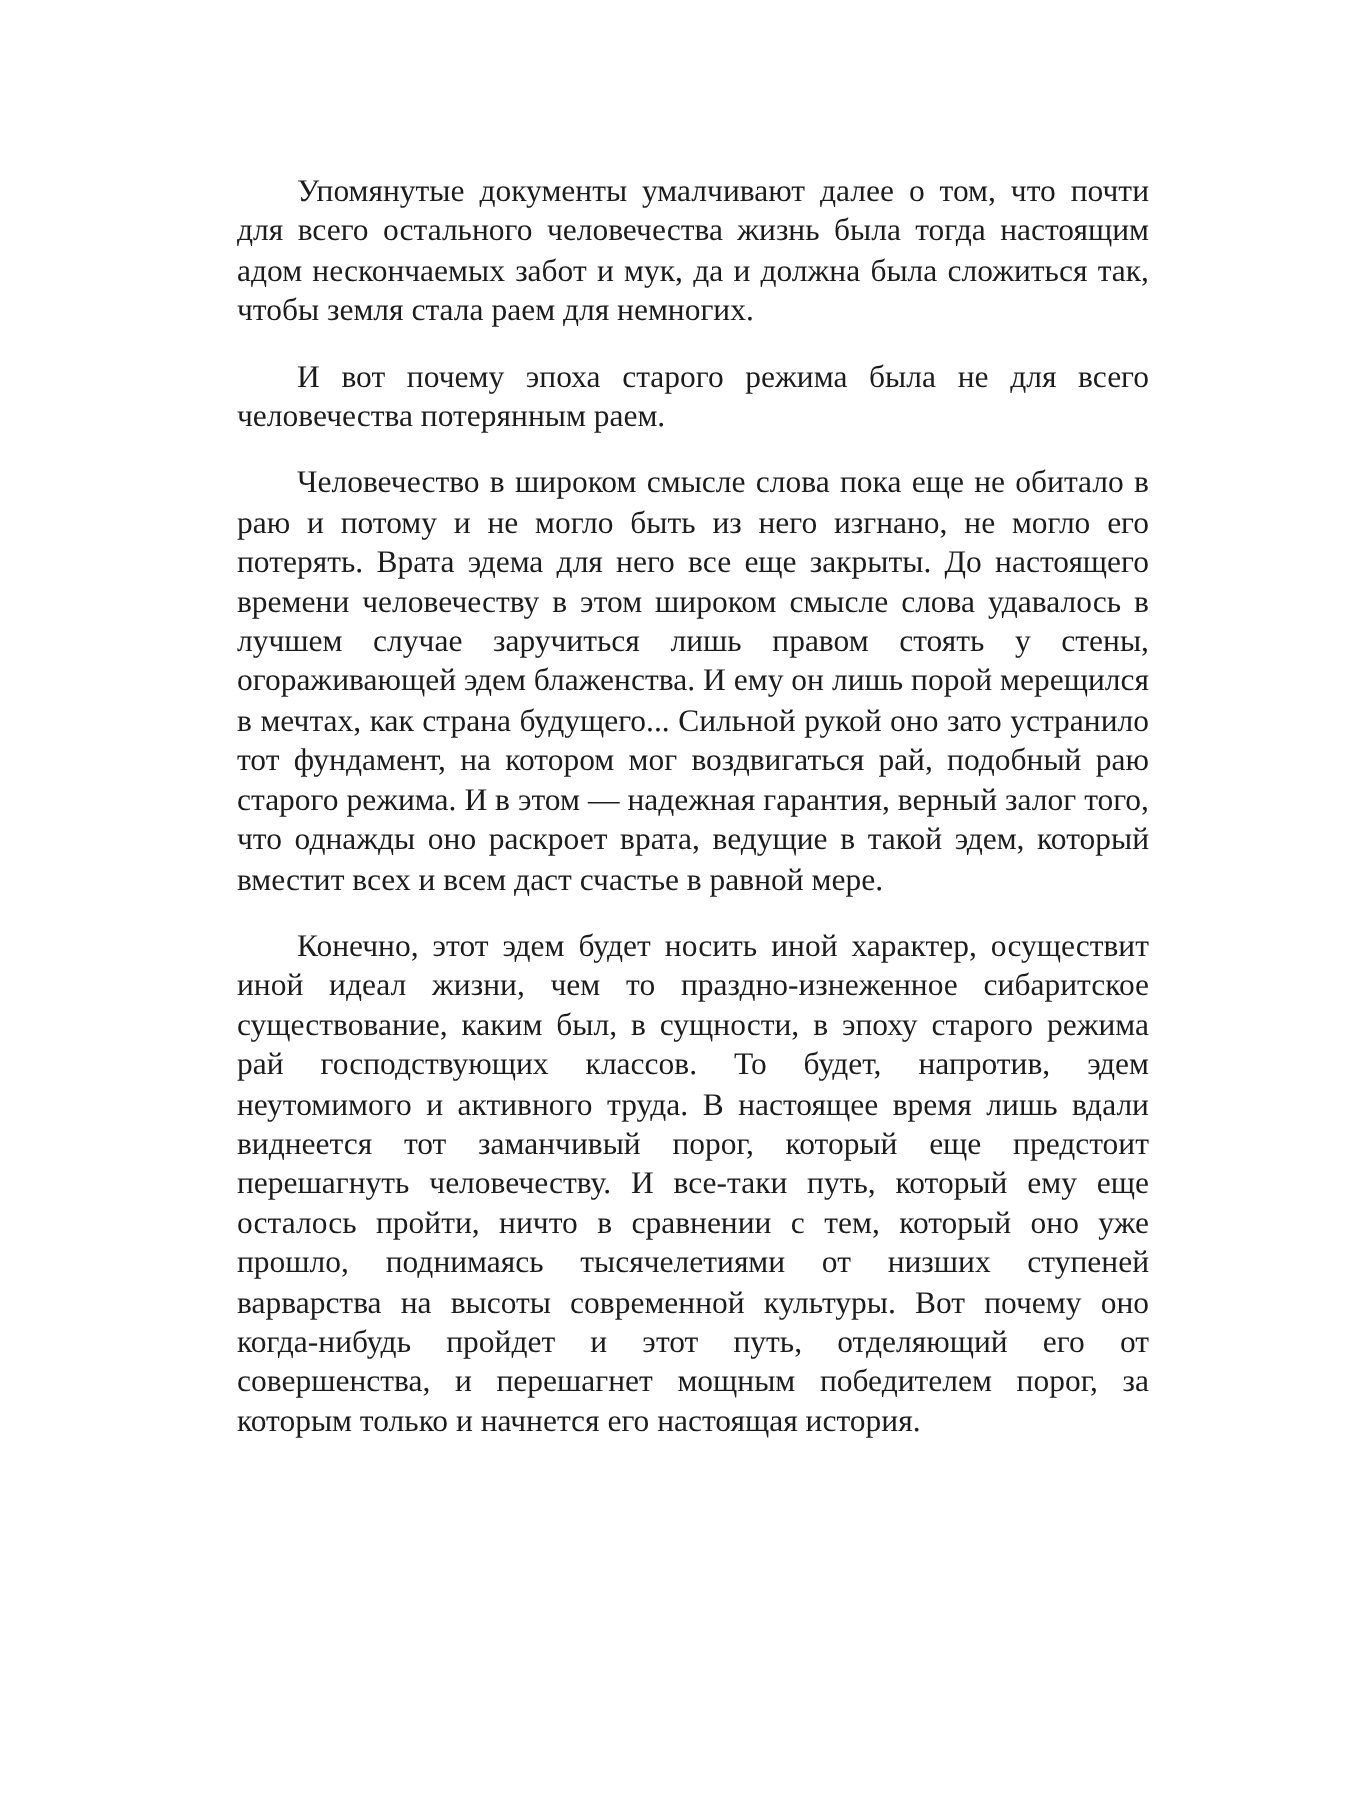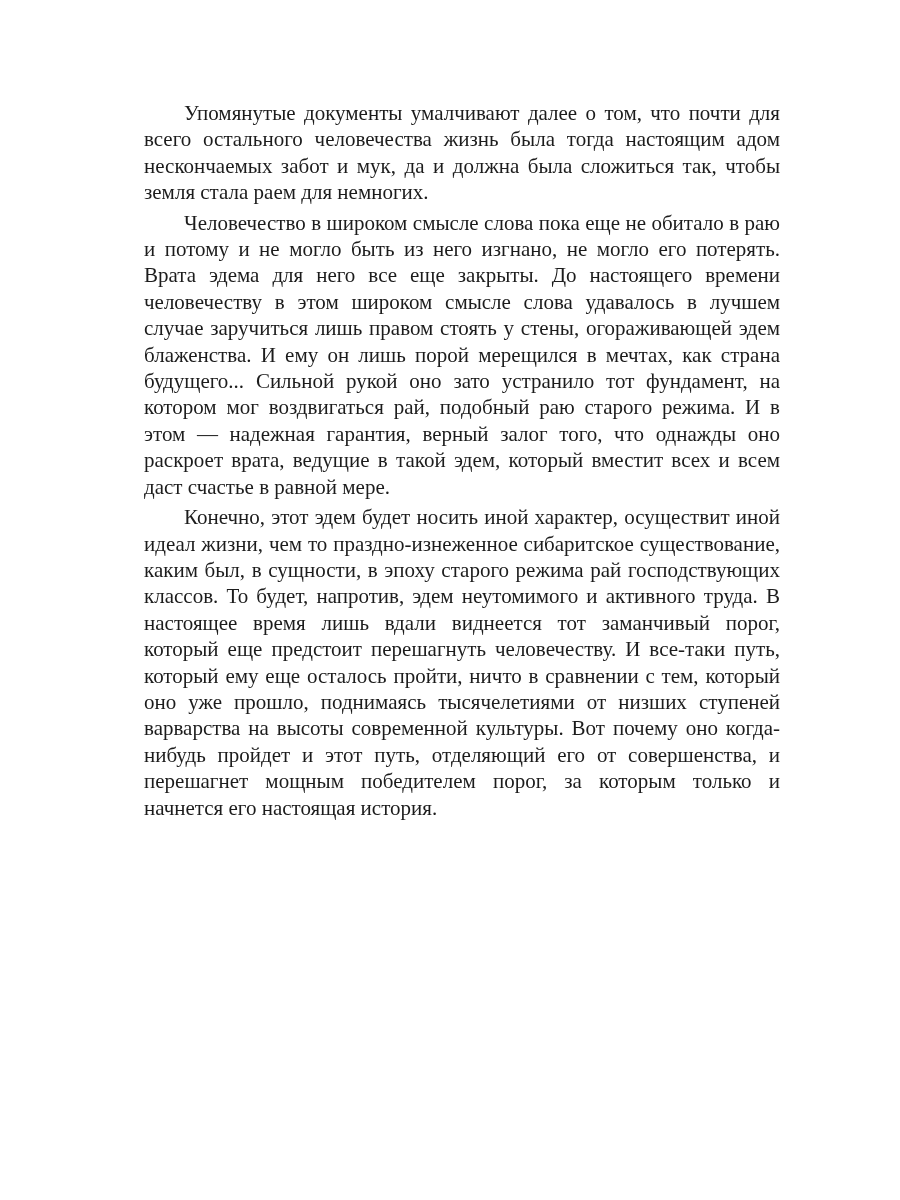--- a/index.html
+++ b/index.html
@@ -26,27 +26,28 @@
     width: 644px;
     font-family: "Liberation Serif", "DejaVu Serif", serif;
     font-size: 21px;
     line-height: 26.4px;
     color: #1c1c1c;
     text-align: justify;
     hyphens: auto;
     -webkit-hyphens: auto;
   }
   .text-block p {
-    margin: 4px;
+    margin: 18px;
     padding: 0;
     text-indent: 40px;
   }
 </style>
 </head>
 <body>
 
 <div class="page">
   <div class="text-block">
     <p>Упомянутые документы умалчивают далее о том, что почти для всего остального человечества жизнь была тогда настоящим адом нескончаемых забот и мук, да и должна была сложиться так, чтобы земля стала раем для немногих.</p>
+    <p>И вот почему эпоха старого режима была не для всего человечества потерянным раем.</p>
     <p>Человечество в широком смысле слова пока еще не обитало в раю и потому и не могло быть из него изгнано, не могло его потерять. Врата эдема для него все еще закрыты. До настоящего времени человечеству в этом широком смысле слова удавалось в лучшем случае заручиться лишь правом стоять у стены, огораживающей эдем блаженства. И ему он лишь порой мерещился в мечтах, как страна будущего... Сильной рукой оно зато устранило тот фундамент, на котором мог воздвигаться рай, подобный раю старого режима. И в этом — надежная гарантия, верный залог того, что однажды оно раскроет врата, ведущие в такой эдем, который вместит всех и всем даст счастье в равной мере.</p>
     <p>Конечно, этот эдем будет носить иной характер, осуществит иной идеал жизни, чем то праздно-изнеженное сибаритское существование, каким был, в сущности, в эпоху старого режима рай господствующих классов. То будет, напротив, эдем неутомимого и активного труда. В настоящее время лишь вдали виднеется тот заманчивый порог, который еще предстоит перешагнуть человечеству. И все-таки путь, который ему еще осталось пройти, ничто в сравнении с тем, который оно уже прошло, поднимаясь тысячелетиями от низших ступеней варварства на высоты современной культуры. Вот почему оно когда-нибудь пройдет и этот путь, отделяющий его от совершенства, и перешагнет мощным победителем порог, за которым только и начнется его настоящая история.</p>
   </div>
 </div>
 
 </body></html>

